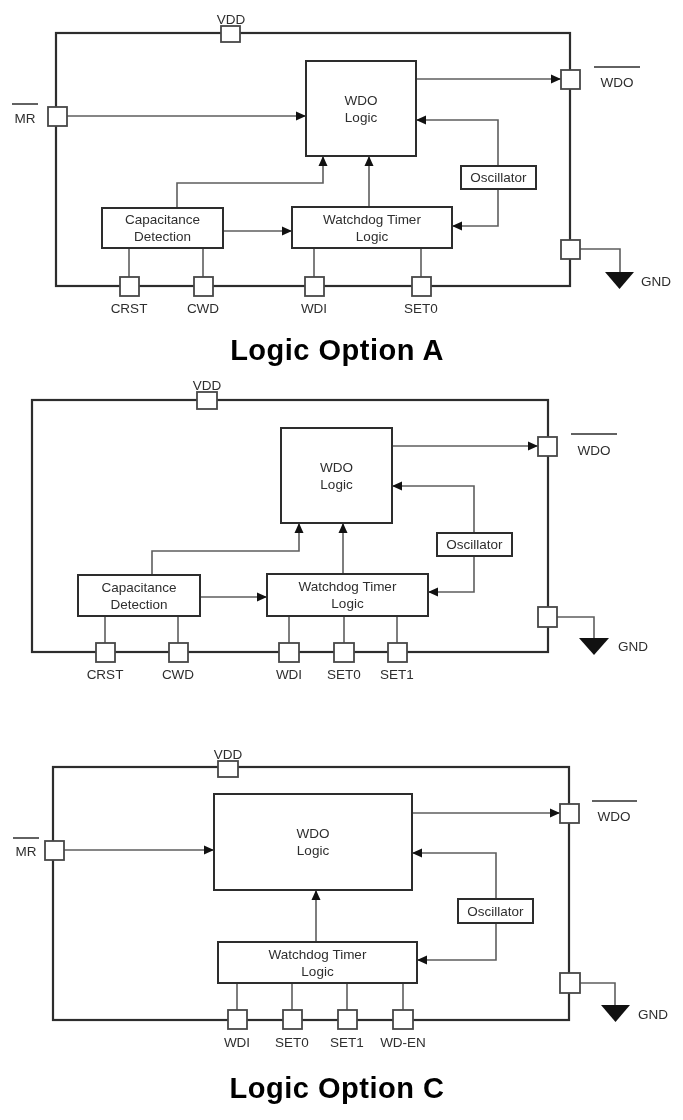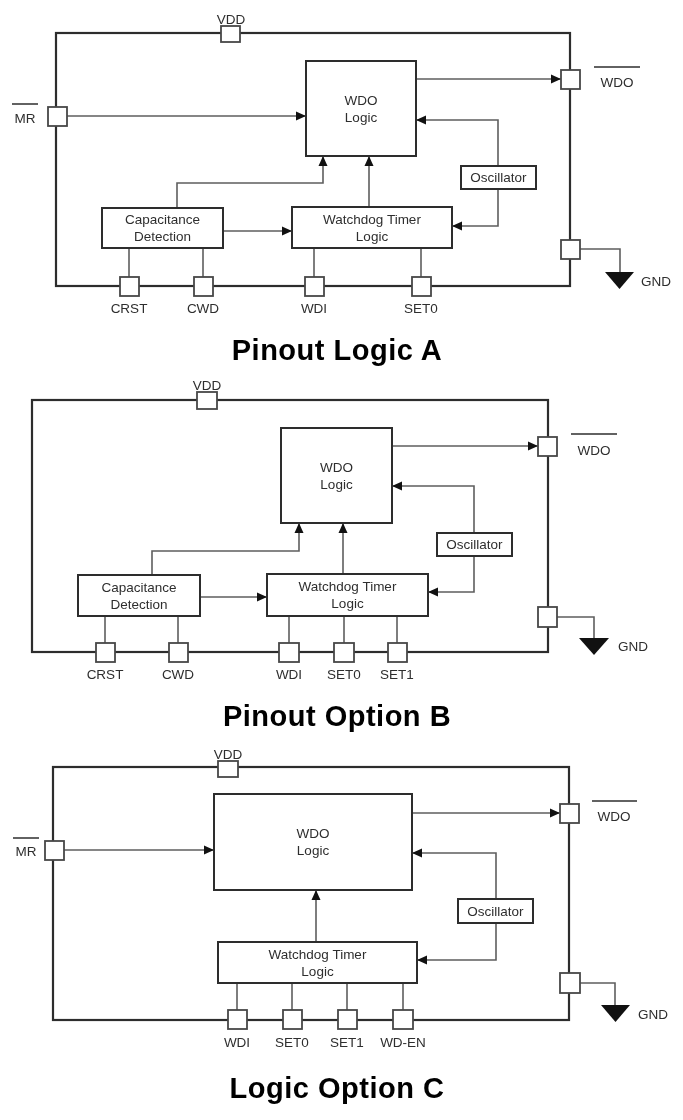--- a/index.html
+++ b/index.html
@@ -157,16 +157,15 @@
         <rect x="283" y="1010" width="19" height="19" fill="#ffffff" stroke="#474747" stroke-width="1.8"></rect>
         <text x="292" y="1047" text-anchor="middle" class="lbl" fill="#2e2e2e">SET0</text>
         <rect x="338" y="1010" width="19" height="19" fill="#ffffff" stroke="#474747" stroke-width="1.8"></rect>
         <text x="347" y="1047" text-anchor="middle" class="lbl" fill="#2e2e2e">SET1</text>
         <rect x="393" y="1010" width="20" height="19" fill="#ffffff" stroke="#474747" stroke-width="1.8"></rect>
         <text x="403" y="1047" text-anchor="middle" class="lbl" fill="#2e2e2e">WD-EN</text>
         <polygon points="601,1005 630,1005 615.5,1022" fill="#111111"></polygon>
         <text x="638" y="1019" text-anchor="start" class="lbl" fill="#2e2e2e">GND</text>
       </g>
     </svg>
-  <div class="diagram-title" style="top:334px">Pinout Logic A</div>
-  <div class="diagram-title" style="top:700px">Pinout Option B</div>
+  <div class="diagram-title" style="top:334px">Logic Option A</div>
   <div class="diagram-title" style="top:1072px">Logic Option C</div>
 </div>
 
 </body></html>

